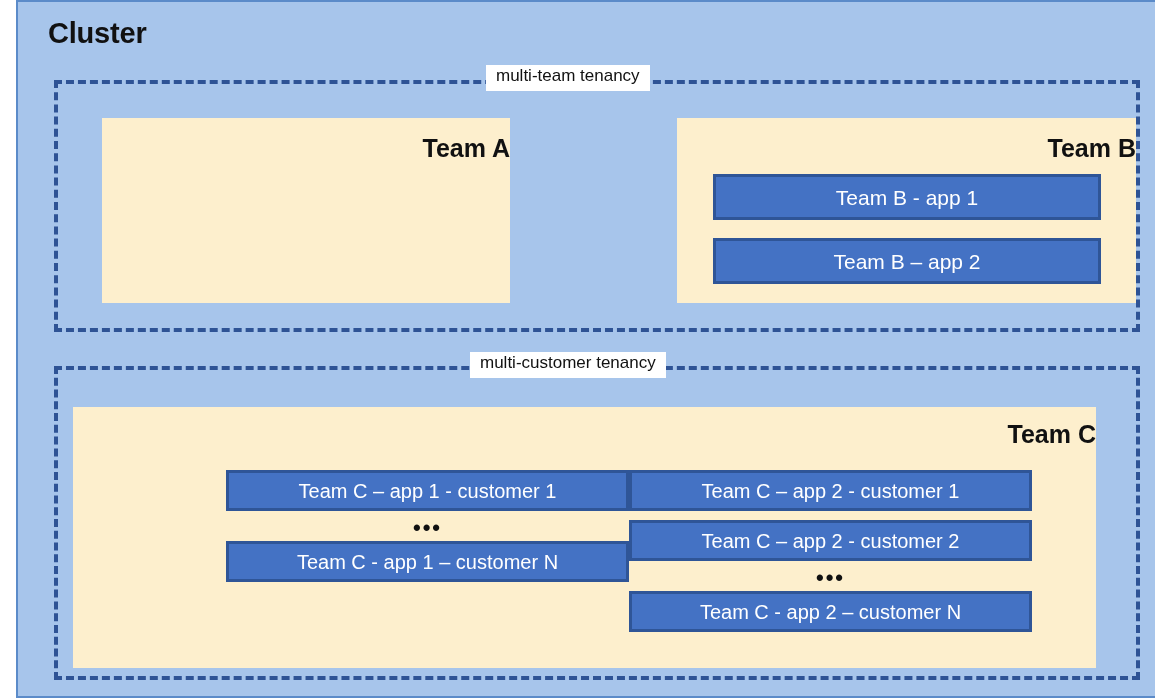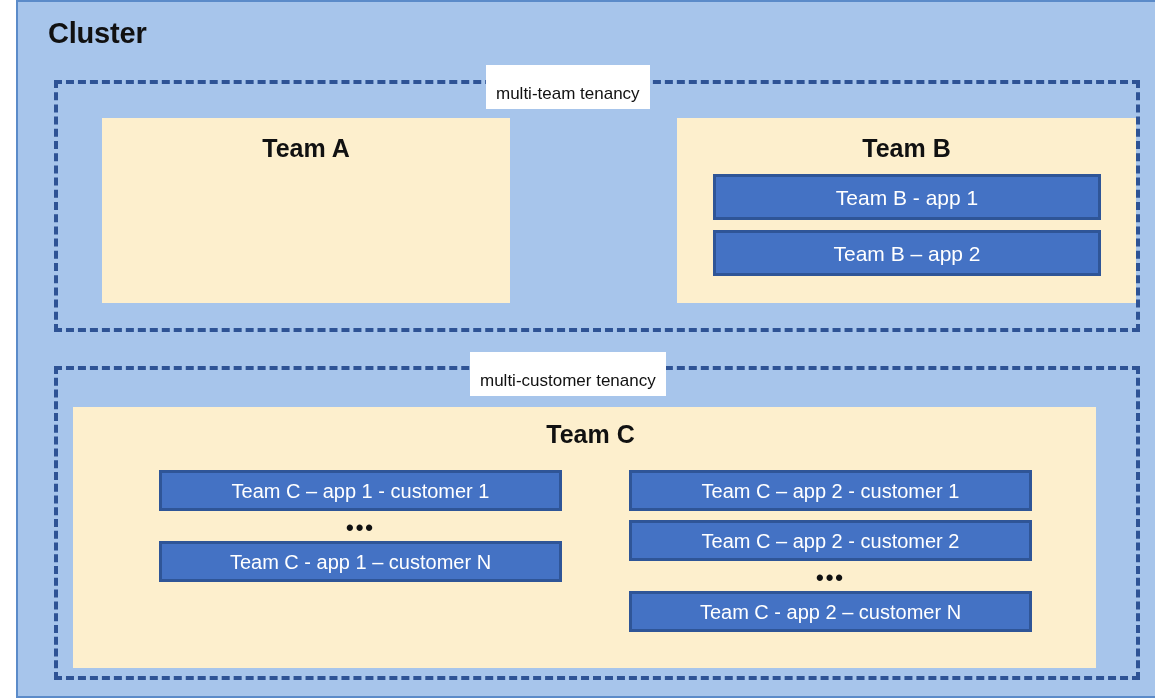--- a/index.html
+++ b/index.html
@@ -54,21 +54,21 @@
     width: 1086px;
     height: 314px;
   }
 
   .zone-label {
     position: absolute;
     background: #FFFFFF;
     color: #111111;
     font-size: 17px;
     line-height: 1;
-    padding: 20px 10px 7px 10px;
+    padding: 2px 10px 7px 10px;
     white-space: nowrap;
   }
   .zone-label-team {
     left: 468px;
     top: 63px;
   }
   .zone-label-customer {
     left: 452px;
     top: 350px;
   }
@@ -77,21 +77,21 @@
   .team-box {
     position: absolute;
     box-sizing: border-box;
     background: #FDEFCD;
   }
   .team-a { left: 84px;  top: 116px; width: 408px; height: 185px; }
   .team-b { left: 659px; top: 116px; width: 459px; height: 185px; }
   .team-c { left: 55px;  top: 405px; width: 1023px; height: 261px; padding-left: 12px; }
 
   .team-title {
-    text-align: center;
+    text-align: right;
     font-size: 25px;
     font-weight: bold;
     color: #111111;
     line-height: 1;
   }
   .team-a .team-title,
   .team-b .team-title { margin-top: 18px; }
   .team-c .team-title { margin-top: 15px; }
 
   
@@ -106,26 +106,26 @@
     align-items: center;
     justify-content: center;
     white-space: nowrap;
   }
 
   .team-a .app-list { margin: 33px 28px 0 33px; }
   .team-a .app-box { height: 46px; }
 
   .team-b .app-list { margin: 13px 35px 0 36px; text-align: center; }
   .team-b .app-box { height: 46px; }
-  .team-b .app-box + .app-box { margin-top: 10px; }
+  .team-b .app-box + .app-box { margin-top: 18px; }
 
   
   .team-c .columns {
     display: flex;
-    justify-content: space-between;
+    justify-content: flex-end;
     margin: 23px 64px 0 74px;
   }
   .team-c .column {
     width: 403px;
   }
   .team-c .app-box {
     height: 41px;
     font-size: 20px;
   }
   .team-c .app-box + .app-box { margin-top: 9px; }

